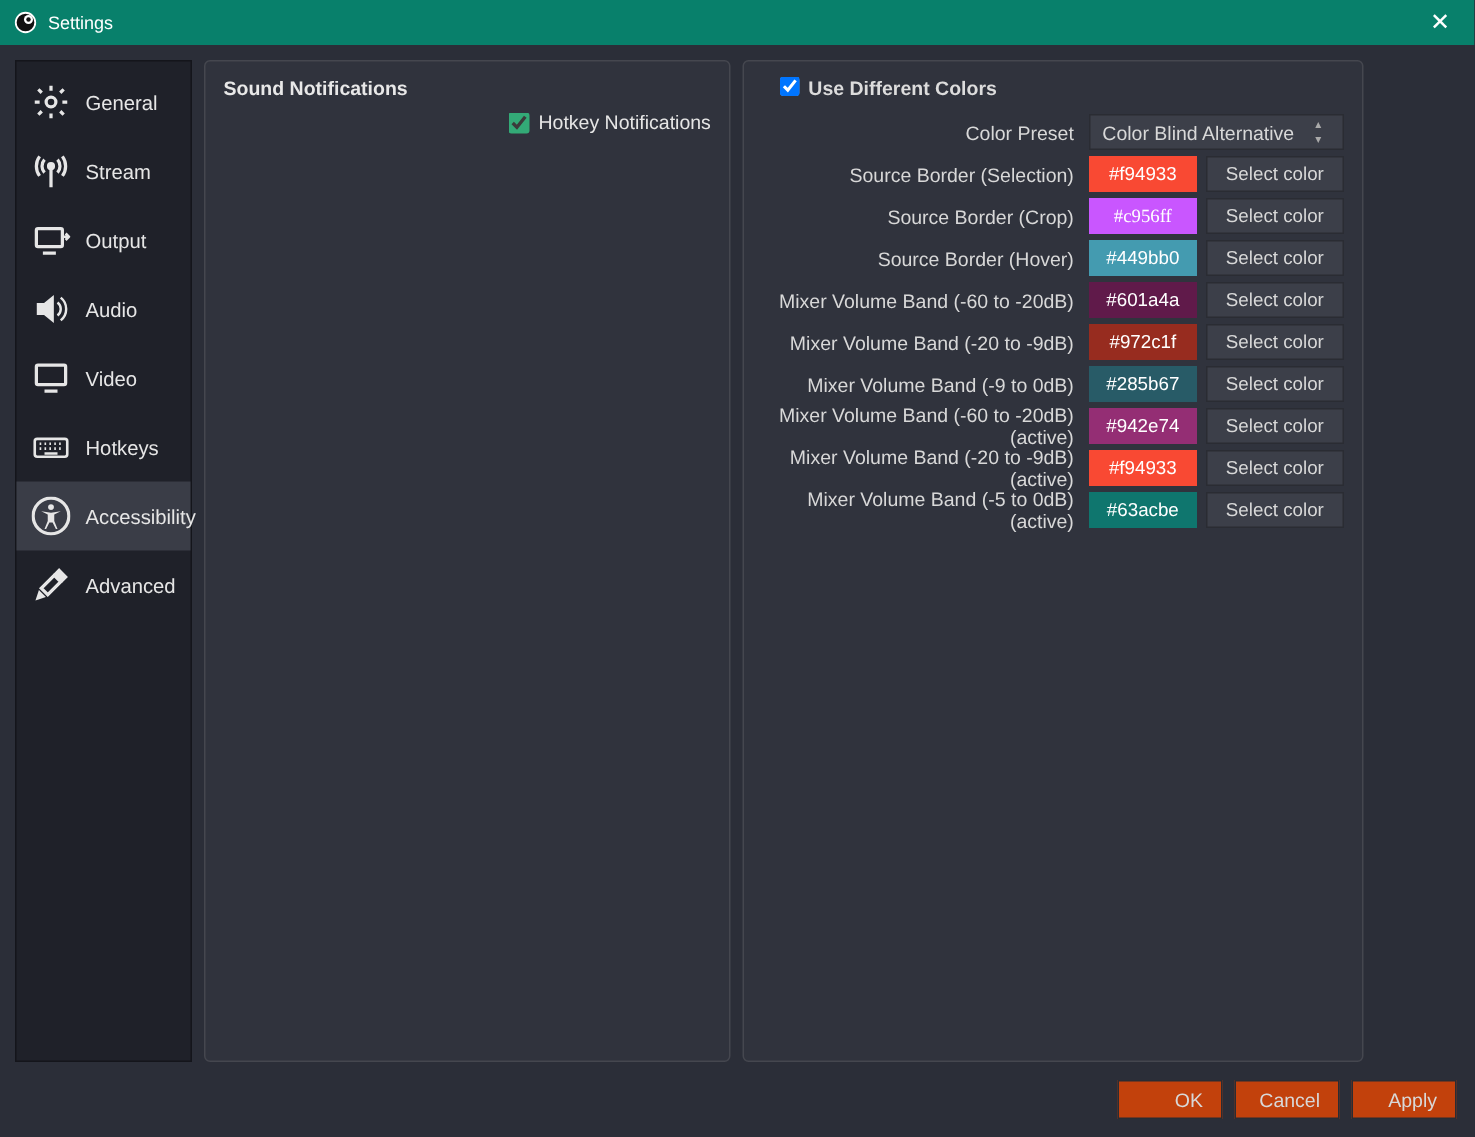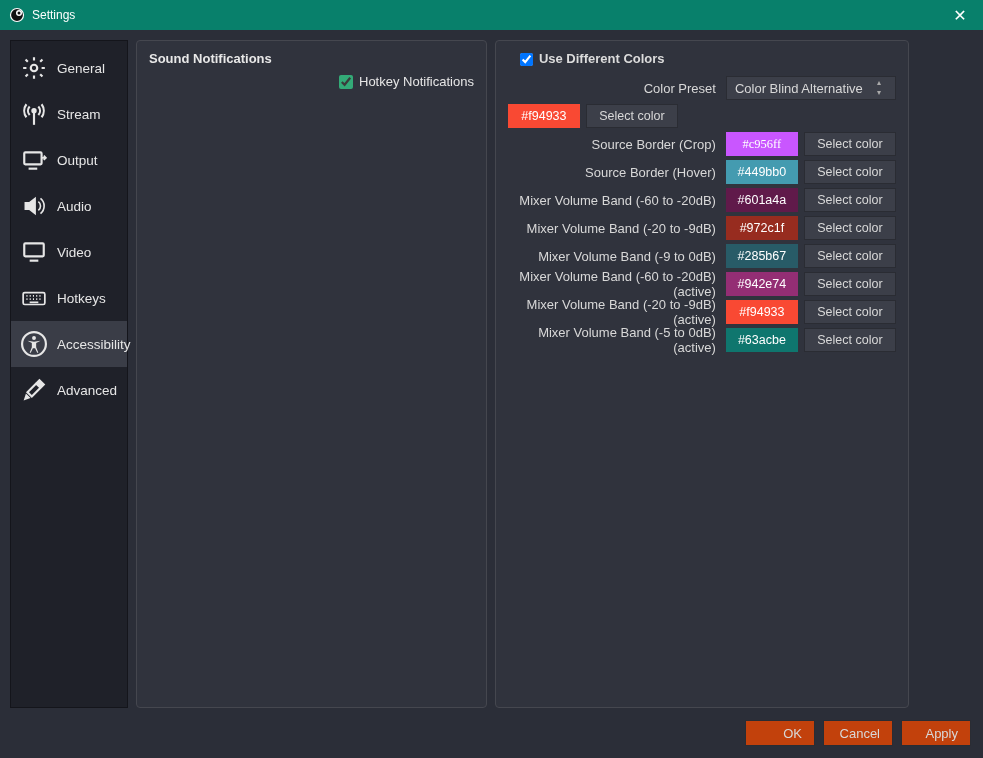--- a/index.html
+++ b/index.html
@@ -91,21 +91,21 @@
   }
   .checkbox-row {
     display:flex; align-items:center; gap:6px;
     color:#e6e6e6;
     font-size:13px;
   }
   .checkbox-row input[type=checkbox]{
     width:14px;height:14px;accent-color:#3a7;flex-shrink:0;
   }
   .hotkey-check { margin-left: 190px; }
-  .gb-header-check { display:flex; align-items:flex-end; gap:6px; font-weight:600; margin-bottom:10px;padding-left:12px;}
+  .gb-header-check { display:flex; align-items:flex-start; gap:6px; font-weight:600; margin-bottom:10px;padding-left:12px;}
   .form-row {
     display:flex; align-items:center; gap:6px;
     margin-bottom:4px;
     height:24px;
   }
   .form-label {
     width: 212px;
     text-align: right;
     padding-right: 4px;
     font-size: 13px;
@@ -305,20 +305,21 @@
           <span>Color Blind Alternative</span>
           <span class="spinner">
             <div>▴</div>
               <div>▾</div>
           </span>
         </div>
       </div>
 
       <div id="color-rows">
           <div class="form-row">
+            <div class="form-label">Source Border (Selection)</div>
             <div class="color-swatch" style="background: rgb(249, 73, 51); color: rgb(255, 255, 255);">#f94933</div>
             <button class="select-color-btn">Select color</button>
           </div>
           <div class="form-row">
             <div class="form-label">Source Border (Crop)</div>
             <div class="color-swatch" style="background: rgb(201, 86, 255); color: rgb(255, 255, 255); font-family: Liberation Serif, serif;">#c956ff</div>
             <button class="select-color-btn">Select color</button>
           </div>
           <div class="form-row">
             <div class="form-label">Source Border (Hover)</div>

